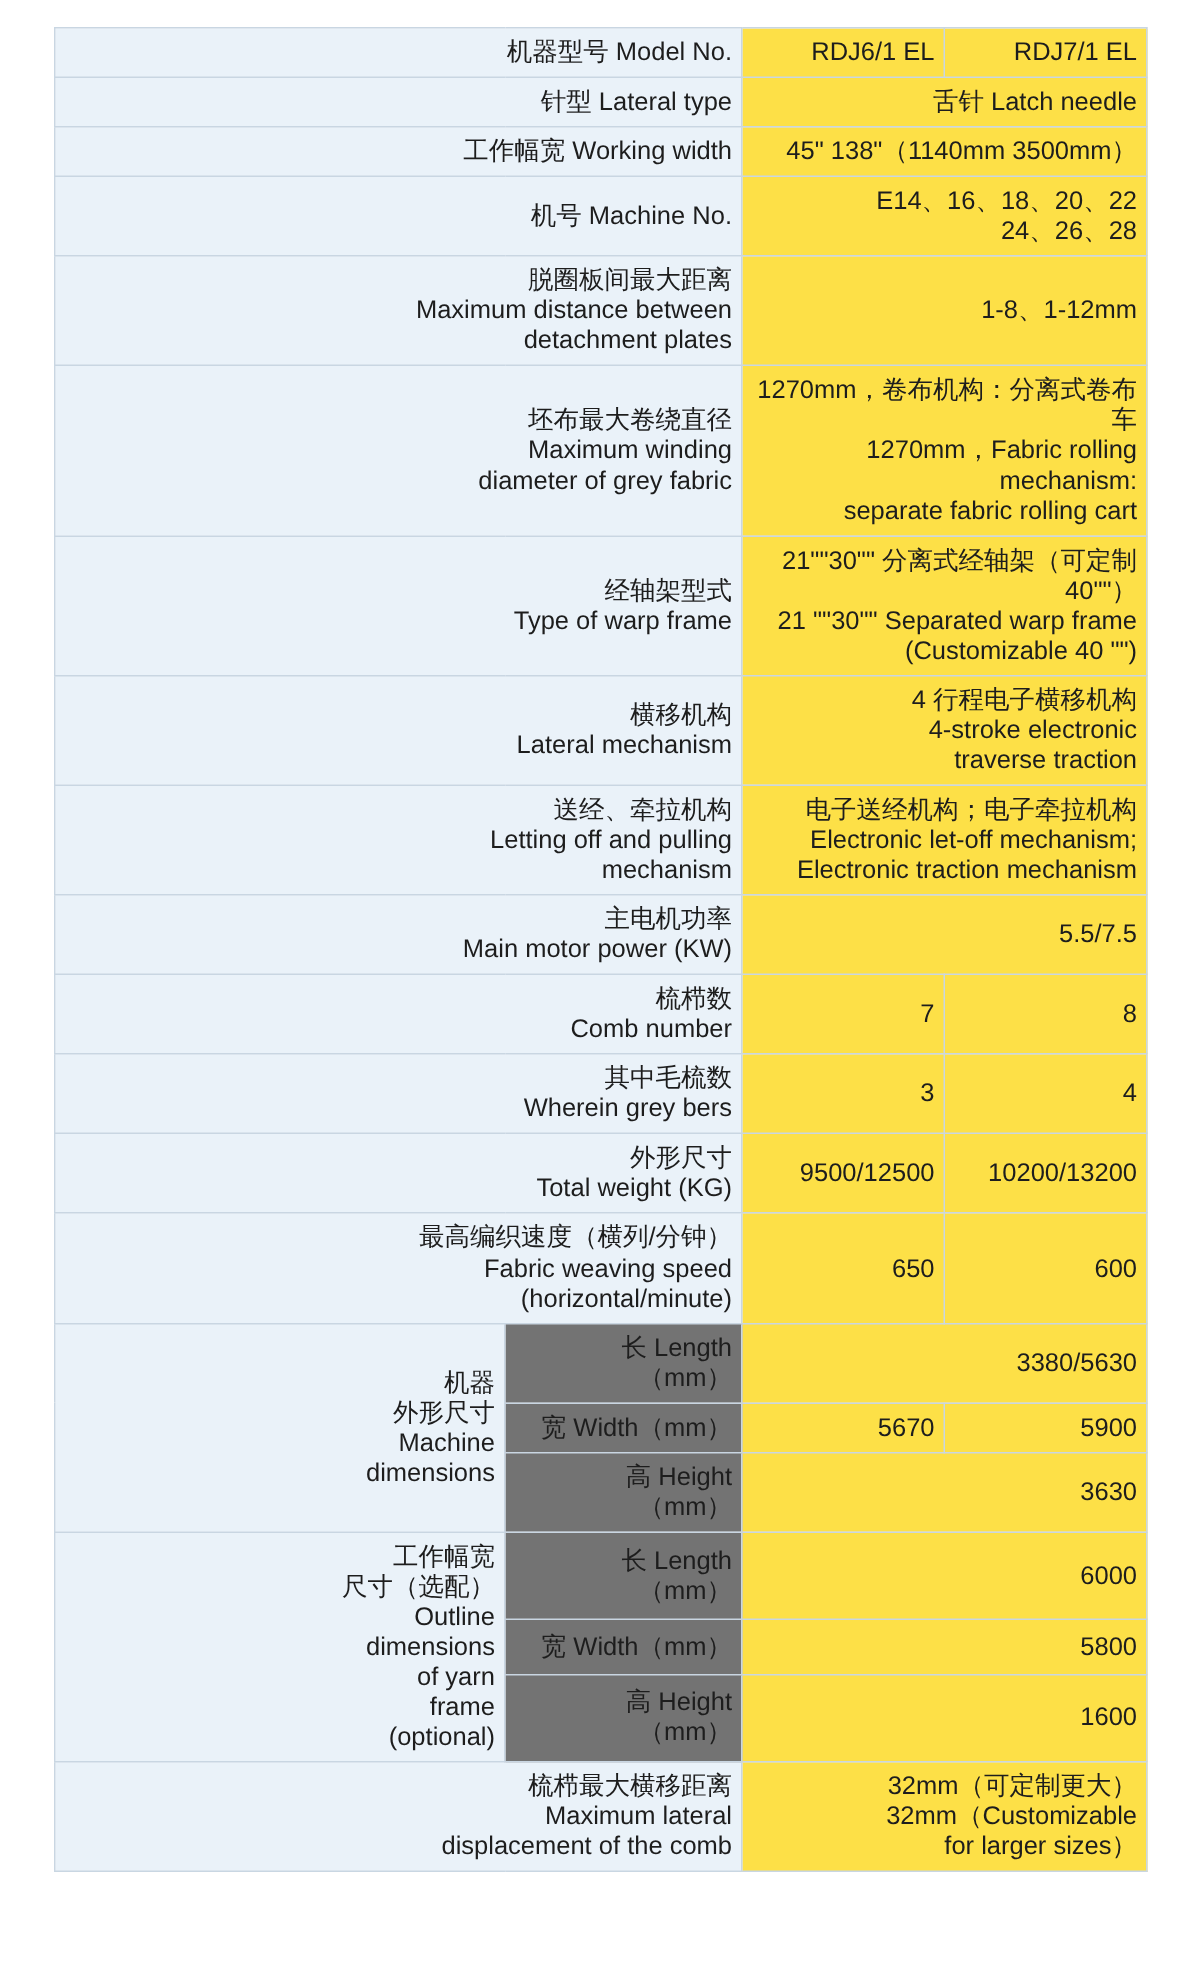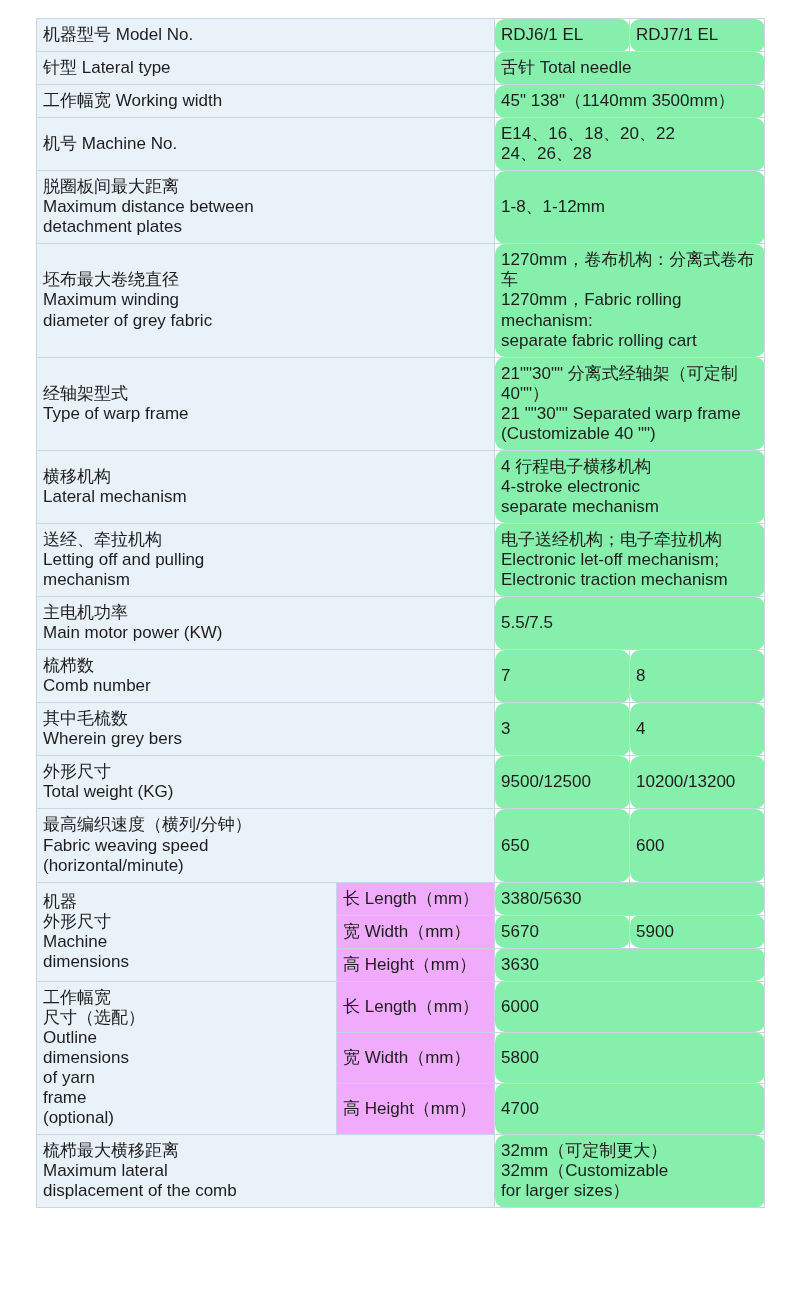--- a/index.html
+++ b/index.html
@@ -14,37 +14,37 @@
     color: #222222;
   }
   .spec-table {
     border-collapse: collapse;
     width: 728px;
     margin: 18px 36px 0 36px;
     table-layout: fixed;
   }
   .spec-table td {
     border: 1px solid #c9d6e2;
-    text-align: left;
+    text-align: right;
     vertical-align: middle;
     padding: 6px 6px;
     font-size: 17px;
     line-height: 1.18;
     color: #1d1d1d;
   }
   td.label {
     background: #eaf2f9;
     font-weight: 400;
   }
   td.value {
-    background: #86efac;
-    border-radius: 10px;
+    background: #fde047;
   }
   td.sublabel {
-    background: #f0abfc;
+    background: #737373;
+    padding-left: 20px;
   }
   .col-label { width: 300px; }
   .col-sub   { width: 158px; }
   .col-v1    { width: 135px; }
   .col-v2    { width: 135px; }
   .ln { display: block; }
   .small-pad { padding-top: 10px; padding-bottom: 10px; }
 </style>
 </head>
 <body>
@@ -58,21 +58,21 @@
   </colgroup>
   <tbody>
     <tr>
       <td class="label small-pad" colspan="2">机器型号 Model No.</td>
       <td class="value">RDJ6/1 EL</td>
       <td class="value">RDJ7/1 EL</td>
     </tr>
 
     <tr>
       <td class="label small-pad" colspan="2">针型 Lateral type</td>
-      <td class="value" colspan="2">舌针 Total needle</td>
+      <td class="value" colspan="2">舌针 Latch needle</td>
     </tr>
 
     <tr>
       <td class="label small-pad" colspan="2">工作幅宽 Working width</td>
       <td class="value" colspan="2">45" 138"（1140mm 3500mm）</td>
     </tr>
 
     <tr>
       <td class="label small-pad" colspan="2">机号 Machine No.</td>
       <td class="value" colspan="2">
@@ -116,21 +116,21 @@
     </tr>
 
     <tr>
       <td class="label" colspan="2">
         <span class="ln">横移机构</span>
         <span class="ln">Lateral mechanism</span>
       </td>
       <td class="value" colspan="2">
         <span class="ln">4 行程电子横移机构</span>
         <span class="ln">4-stroke electronic</span>
-        <span class="ln">separate mechanism</span>
+        <span class="ln">traverse traction</span>
       </td>
     </tr>
 
     <tr>
       <td class="label" colspan="2">
         <span class="ln">送经、牵拉机构</span>
         <span class="ln">Letting off and pulling</span>
         <span class="ln">mechanism</span>
       </td>
       <td class="value" colspan="2">
@@ -217,21 +217,21 @@
       </td>
       <td class="sublabel">长 Length（mm）</td>
       <td class="value" colspan="2">6000</td>
     </tr>
     <tr>
       <td class="sublabel">宽 Width（mm）</td>
       <td class="value" colspan="2">5800</td>
     </tr>
     <tr>
       <td class="sublabel">高 Height（mm）</td>
-      <td class="value" colspan="2">4700</td>
+      <td class="value" colspan="2">1600</td>
     </tr>
 
     <tr>
       <td class="label" colspan="2">
         <span class="ln">梳栉最大横移距离</span>
         <span class="ln">Maximum lateral</span>
         <span class="ln">displacement of the comb</span>
       </td>
       <td class="value" colspan="2">
         <span class="ln">32mm（可定制更大）</span>

